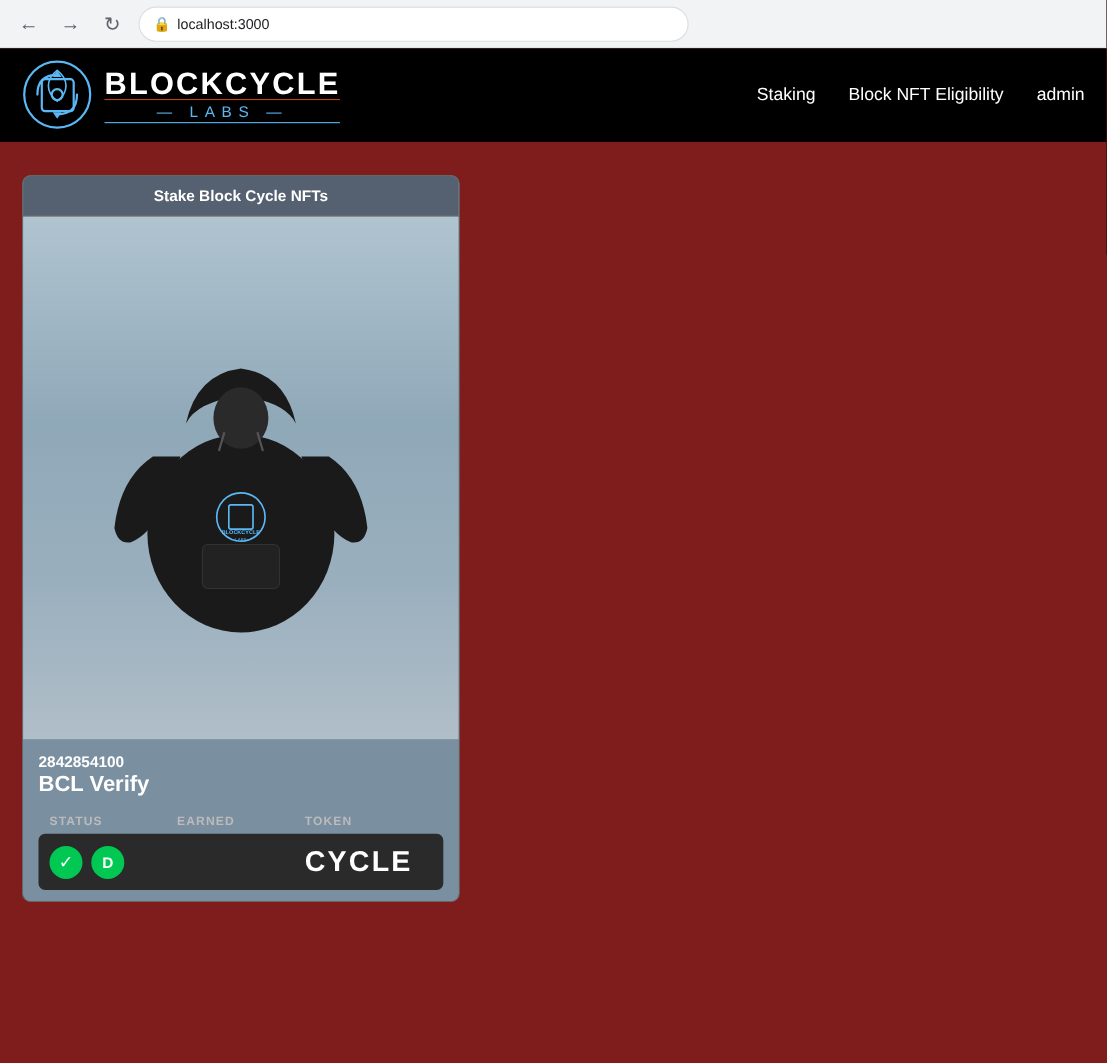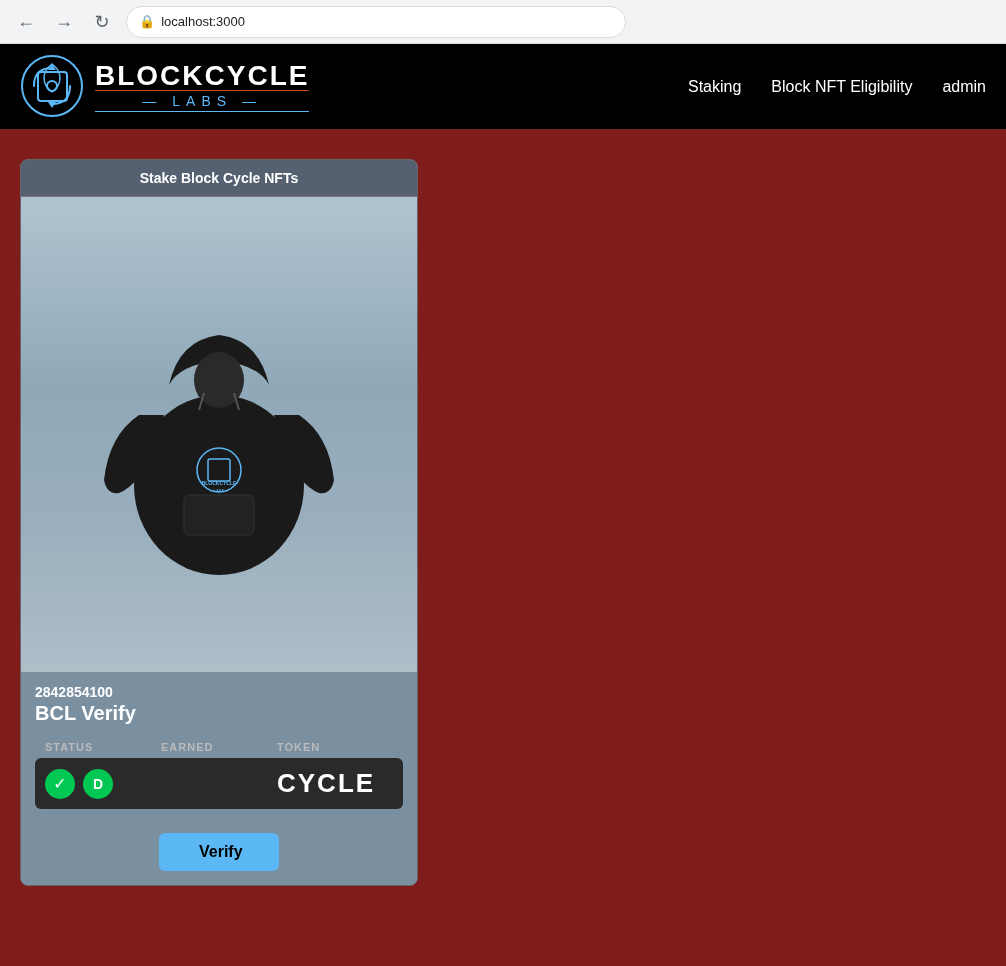--- a/index.html
+++ b/index.html
@@ -347,20 +347,17 @@
         <div class="status-row">
           <div class="status-cell">
             <div class="check-icon">✓</div>
             <div class="d-badge">D</div>
           </div>
           <div></div>
           <div class="cycle-text">CYCLE</div>
         </div>
       </div>
 
-      <div class="verify-section">
-        <button class="verify-btn">Verify</button>
-      </div>
 
     </div>
 
   </div>
 </div>
 
 </body></html>

